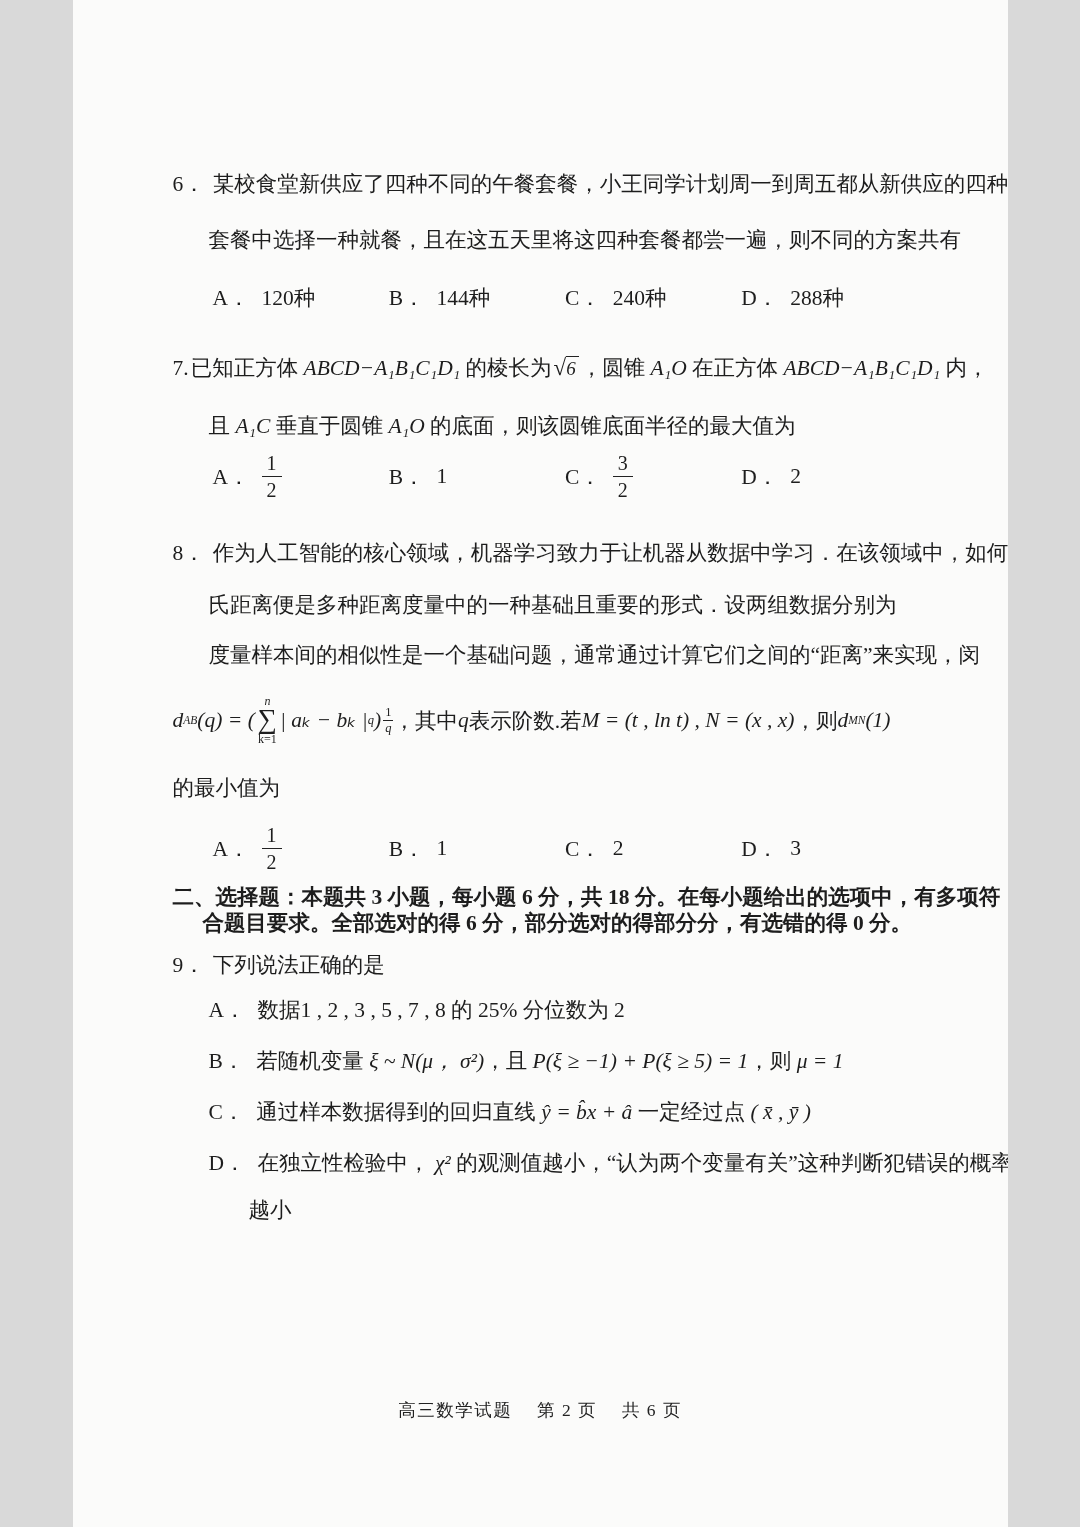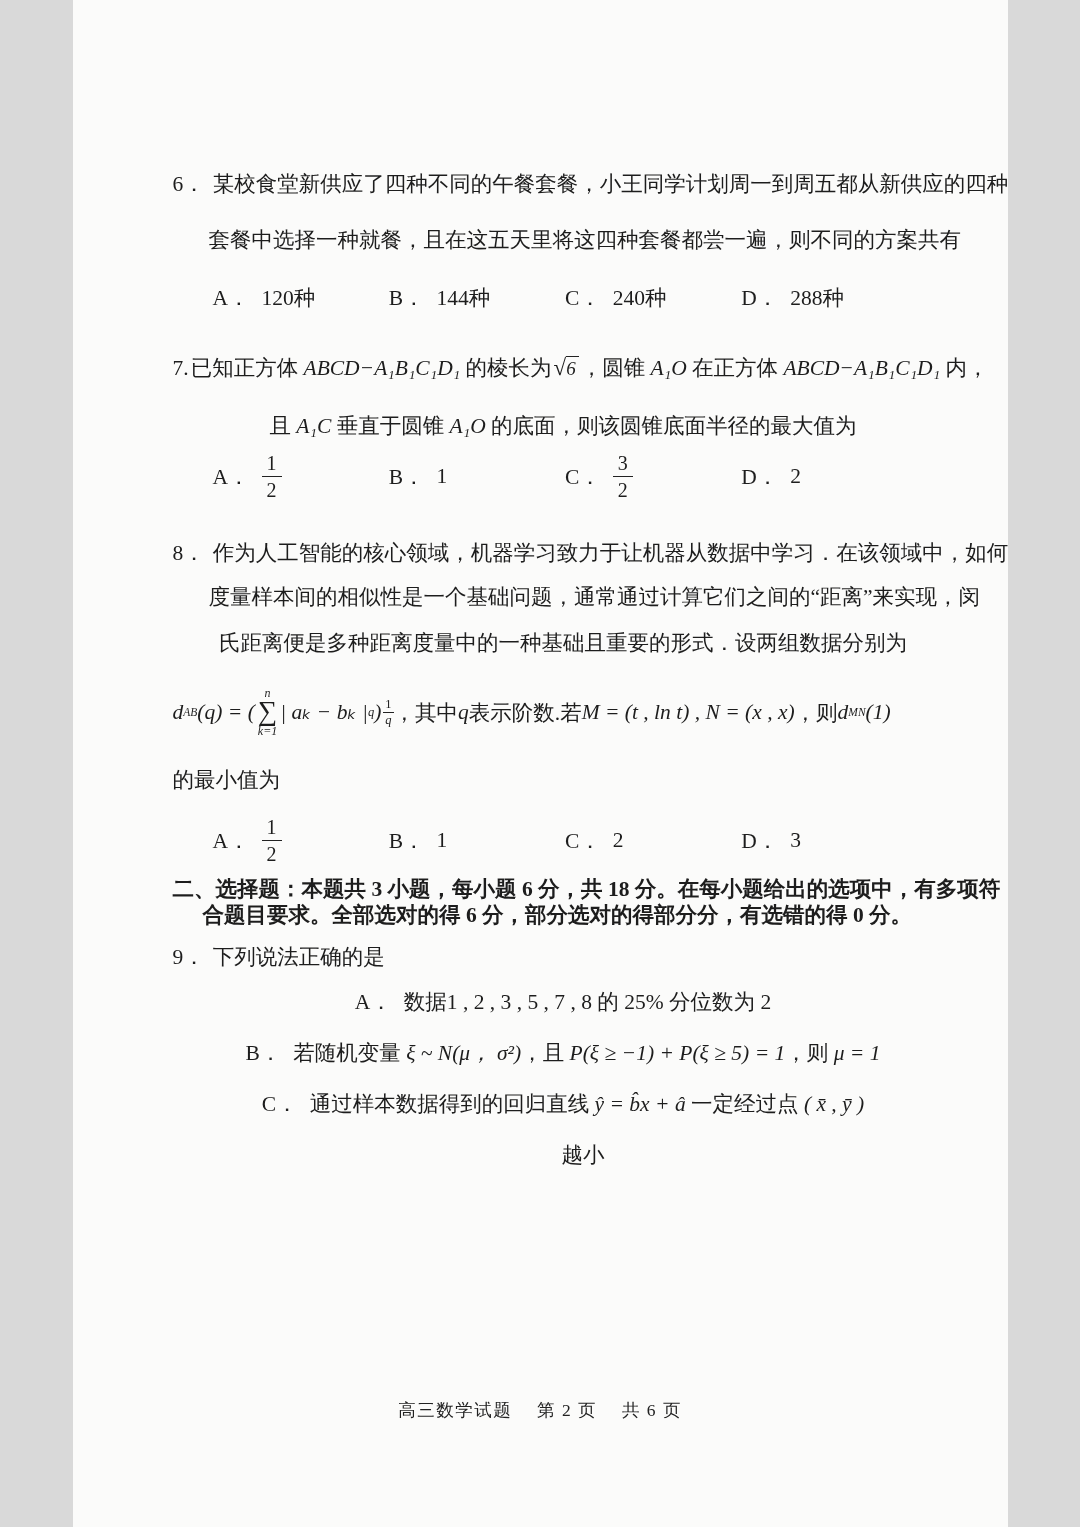--- a/index.html
+++ b/index.html
@@ -16,21 +16,21 @@
     position:absolute;
     top:172px; left:100px; right:90px;
   }
   .qline {
     font-size:21.5px;
     line-height:1.15;
     white-space:nowrap;
     margin-bottom:31px;
   }
   .qnum { display:inline-block; margin-right:8px; }
-  .cont { padding-left:36px;text-align:center; }
+  .cont { padding-left:36px; }
   .sec-hdr { font-weight:bold; font-size:21.5px; line-height:1.15; white-space:nowrap; }
   .sec-cont { padding-left:30px; }
 
   
   .opts {
     display:flex;
     padding-left:40px;
     font-size:21.5px;
     align-items:center;
     margin-bottom:27px;
@@ -53,21 +53,21 @@
   .fn { border-bottom:1.5px solid #222; padding:0 5px 2px; }
   .fd { padding-top:2px; }
 
   .sqrt { display:inline-flex; align-items:flex-start; font-style:normal; margin:0 2px; }
   .rad { font-size:23px; line-height:1; }
   .rcd { border-top:1.6px solid #222; font-size:19px; line-height:1.25; padding-right:3px; font-style:italic; }
 
   .bigop { display:inline-flex; flex-direction:column; align-items:center; margin:0 3px; line-height:1; vertical-align:middle; }
   .op-top { font-size:12px; font-style:italic; }
   .op-sym { font-size:27px; line-height:0.95; font-style:normal; }
-  .op-bot { font-size:12px; font-style:italic; }
+  .op-bot { font-size:12px; }
 
   .expfrac {
     display:inline-flex; flex-direction:column; align-items:center;
     font-size:12.5px; line-height:1.15; vertical-align:16px;
     font-style:italic; margin-left:2px; font-family:"Liberation Serif","DejaVu Sans",serif;
   }
   .efn { border-bottom:1px solid #222; padding:0 2px; font-style:normal; }
 
   .formula {
     display:flex; align-items:center;
@@ -137,23 +137,23 @@
             </span>
           </div>
         <div class="opt">
             <span class="olabel">D．</span>
             <span>2</span>
           </div>
       </div>
     </section>
 
     <section>
-      <div class="qline" style="margin-bottom:19px;"><span class="qnum">8．</span><span>作为人工智能的核心领域，机器学习致力于让机器从数据中学习．在该领域中，如何</span></div>
+      <div class="qline" style="margin-bottom:27px;"><span class="qnum">8．</span><span>作为人工智能的核心领域，机器学习致力于让机器从数据中学习．在该领域中，如何</span></div>
+      <div class="qline cont" style="margin-bottom:26px;"><span>氏距离便是多种距离度量中的一种基础且重要的形式．设两组数据分别为</span></div>
       <div class="qline cont" style="margin-bottom:22px;"><span>度量样本间的相似性是一个基础问题，通常通过计算它们之间的“距离”来实现，闵</span></div>
-      <div class="qline cont" style="margin-bottom:26px;"><span>氏距离便是多种距离度量中的一种基础且重要的形式．设两组数据分别为</span></div>
       <div class="formula">
         <span class="m">d</span>
           <sub class="msub">AB</sub>
           <span class="m">(q) = (</span>
           <span class="bigop">
             <span class="op-top">n</span>
             <span class="op-sym">∑</span>
             <span class="op-bot">k=1</span>
           </span>
           <span class="m">| aₖ − bₖ |</span>
@@ -199,19 +199,20 @@
     <section>
       <div class="sec-hdr" style="margin-bottom:1px;"><span>二、选择题：本题共 3 小题，每小题 6 分，共 18 分。在每小题给出的选项中，有多项符</span></div>
       <div class="sec-hdr sec-cont" style="margin-bottom:18px;"><span>合题目要求。全部选对的得 6 分，部分选对的得部分分，有选错的得 0 分。</span></div>
     </section>
 
     <section>
       <div class="qline" style="margin-bottom:20px;"><span class="qnum">9．</span><span>下列说法正确的是</span></div>
       <div class="qline cont" style="margin-bottom:26px;"><span class="olabel">A．</span><span class="cnm">数据</span><span class="cnm">1 , 2 , 3 , 5 , 7 , 8</span><span class="cnm"> 的 25% 分位数为 </span><span class="cnm">2</span></div>
       <div class="qline cont" style="margin-bottom:27px;"><span class="olabel">B．</span><span class="cnm">若随机变量 </span><span class="m">ξ ~ N(μ，  σ²)</span><span class="cnm">，且 </span><span class="m">P(ξ ≥ −1) + P(ξ ≥ 5) = 1</span><span class="cnm">，则 </span><span class="m">μ = 1</span></div>
       <div class="qline cont" style="margin-bottom:26px;"><span class="olabel">C．</span><span class="cnm">通过样本数据得到的回归直线 </span><span class="m">ŷ = b̂x + â</span><span class="cnm"> 一定经过点 </span><span class="m">( x̄ , ȳ )</span></div>
+      <div class="qline cont" style="margin-bottom:22px;"><span class="olabel">D．</span><span class="cnm">在独立性检验中， </span><span class="m">χ²</span><span class="cnm"> 的观测值越小，“认为两个变量有关”这种判断犯错误的概率</span></div>
       <div class="qline cont" style="padding-left:76px;"><span class="cnm">越小</span></div>
     </section>
 
   </div>
 
   <div class="footer"><span>高三数学试题　 第 2 页 　共 6 页</span></div>
 </div>
 
 </body></html>

